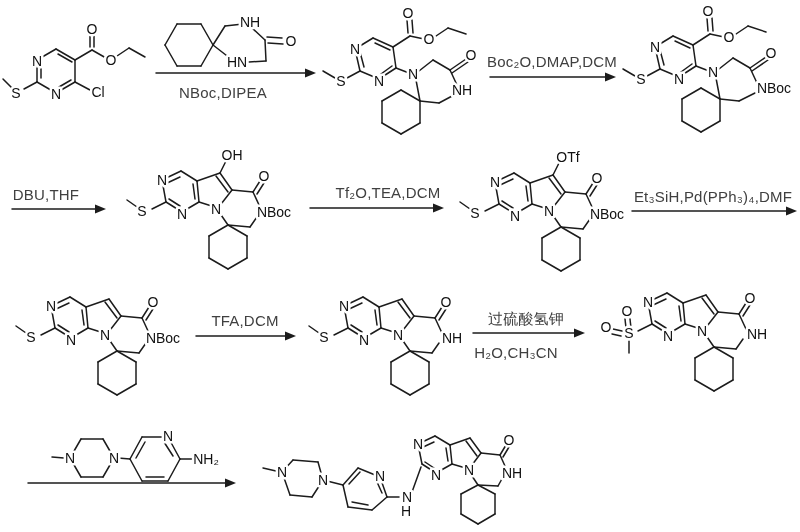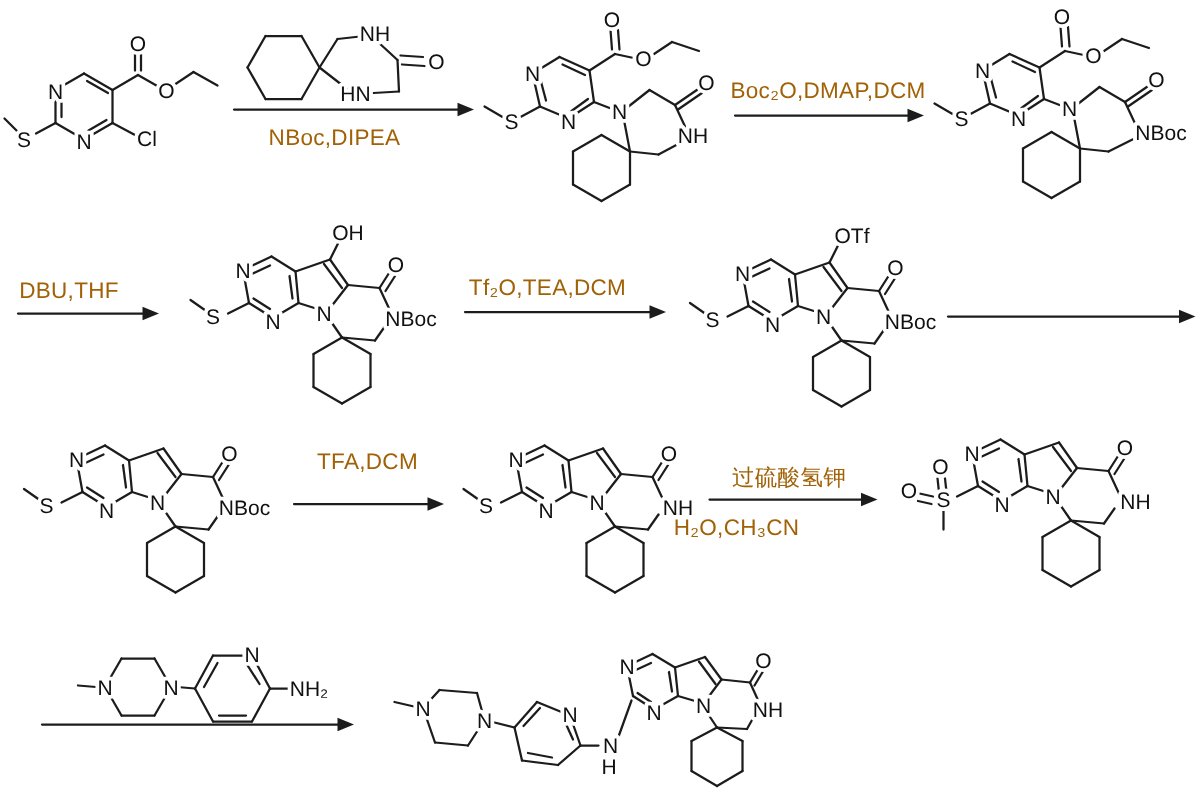--- a/index.html
+++ b/index.html
@@ -4,21 +4,21 @@
 <style>
   html,body{margin:0;padding:0;background:#fff;}
   #canvas{position:relative;width:800px;height:532px;background:#fff;overflow:hidden;
           font-family:"Liberation Sans",sans-serif;}
   #scheme-svg{position:absolute;left:0;top:0;}
   #scheme-svg line{stroke:#1c1c1c;stroke-width:1.5;stroke-linecap:round;}
   #scheme-svg polygon{fill:#1c1c1c;}
   #scheme-svg text{font-family:"Liberation Sans",sans-serif;font-size:14px;fill:#111;
           text-anchor:middle;dominant-baseline:central;
           paint-order:stroke;stroke:#ffffff;stroke-width:5px;stroke-linejoin:round;}
-  .rlabel{position:absolute;transform:translate(-50%,-50%);font-size:15px;color:#a16207;
+  .rlabel{position:absolute;transform:translate(-50%,-50%);font-size:15px;color:#404040;
           white-space:nowrap;letter-spacing:.2px;}
 </style>
 </head>
 <body>
 
 <div id="canvas">
   <svg id="scheme-svg" width="800" height="532" viewBox="0 0 800 532">
       <g>
         <line x1="56" y1="49" x2="75" y2="60"></line>
         <line x1="58" y1="54" x2="72" y2="62"></line>
@@ -455,17 +455,18 @@
       </g>
       <g>
         <line x1="28" y1="483" x2="228" y2="483"></line>
         <polygon points="236,483 225,478.5 225,487.5"></polygon>
       </g>
     </svg>
 
   <div class="rlabel" style="left:223px;top:92px">NBoc,DIPEA</div>
   <div class="rlabel" style="left:552px;top:61px">Boc₂O,DMAP,DCM</div>
   <div class="rlabel" style="left:46px;top:194px">DBU,THF</div>
-  <div class="rlabel" style="left:365px;top:192px">Tf₂O,TEA,DCM</div>
-  <div class="rlabel" style="left:245px;top:308px">TFA,DCM</div>
+  <div class="rlabel" style="left:388px;top:192px">Tf₂O,TEA,DCM</div>
+  <div class="rlabel" style="left:713px;top:196px">Et₃SiH,Pd(PPh₃)₄,DMF</div>
+  <div class="rlabel" style="left:245px;top:320px">TFA,DCM</div>
   <div class="rlabel" style="left:526px;top:319px">过硫酸氢钾</div>
-  <div class="rlabel" style="left:491px;top:352px">H₂O,CH₃CN</div>
+  <div class="rlabel" style="left:516px;top:352px">H₂O,CH₃CN</div>
 </div>
 
 </body></html>

